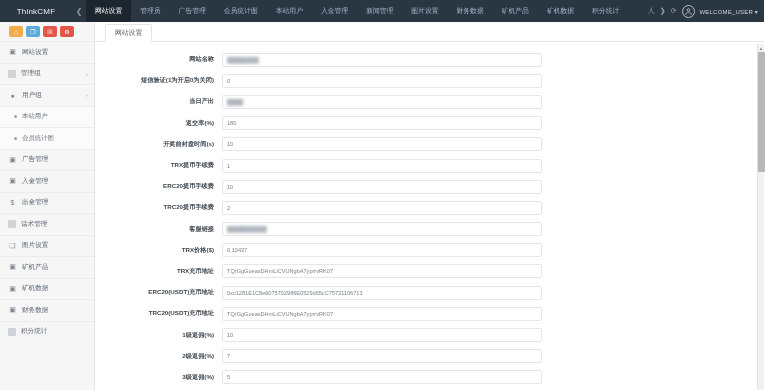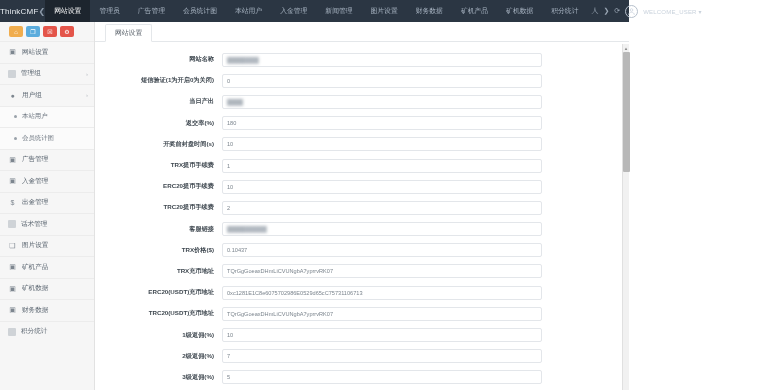--- a/index.html
+++ b/index.html
@@ -2,21 +2,21 @@
 <html><head>
 <meta charset="utf-8">
 <style>
   * { box-sizing: border-box; margin: 0; padding: 0; }
   html, body {
     width: 765px; height: 390px;
     overflow: hidden;
     font-family: "Liberation Sans", "DejaVu Sans", sans-serif;
     background: #ffffff;
   }
-  #app { position: relative; width: 629px; height: 390px; display: flex; flex-direction: column; }
+  #app { position: relative; width: 764px; height: 390px; display: flex; flex-direction: column; }
 
   
   .topnav {
     height: 22px; min-height: 22px;
     background: #2b3643;
     display: flex; align-items: stretch;
     color: #c3ccd8;
     font-size: 7px;
     position: relative; z-index: 20;
   }

